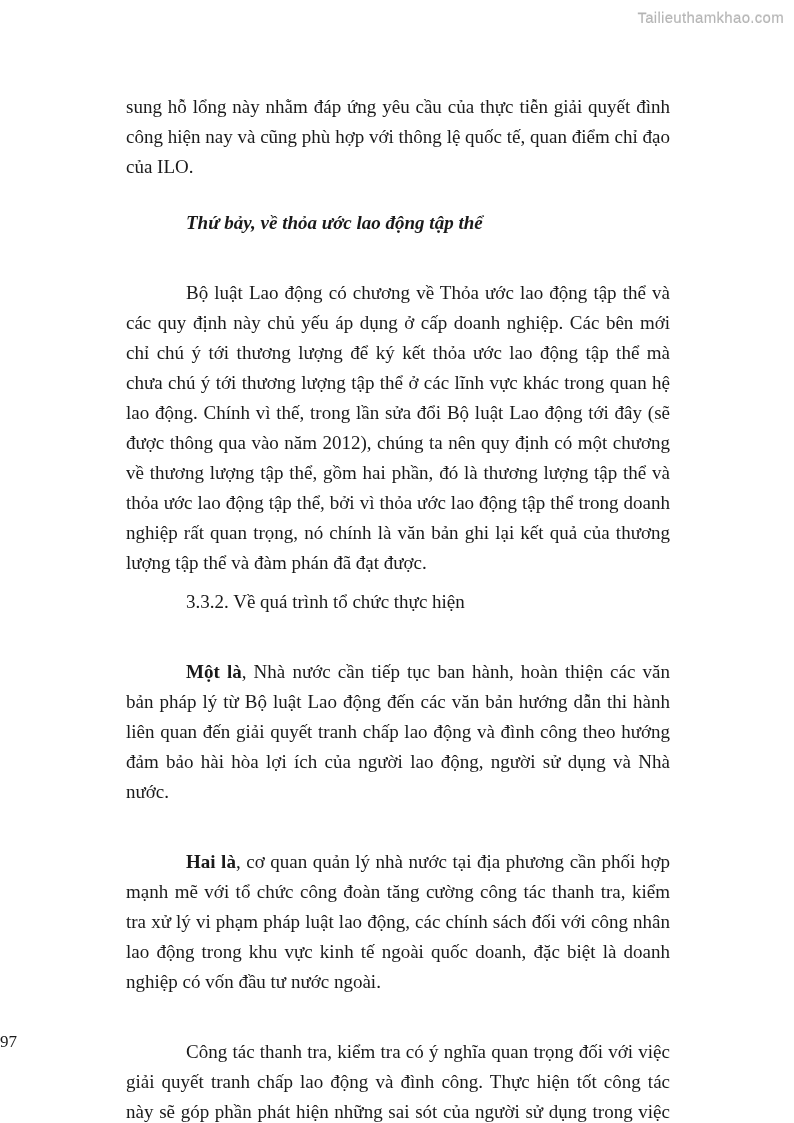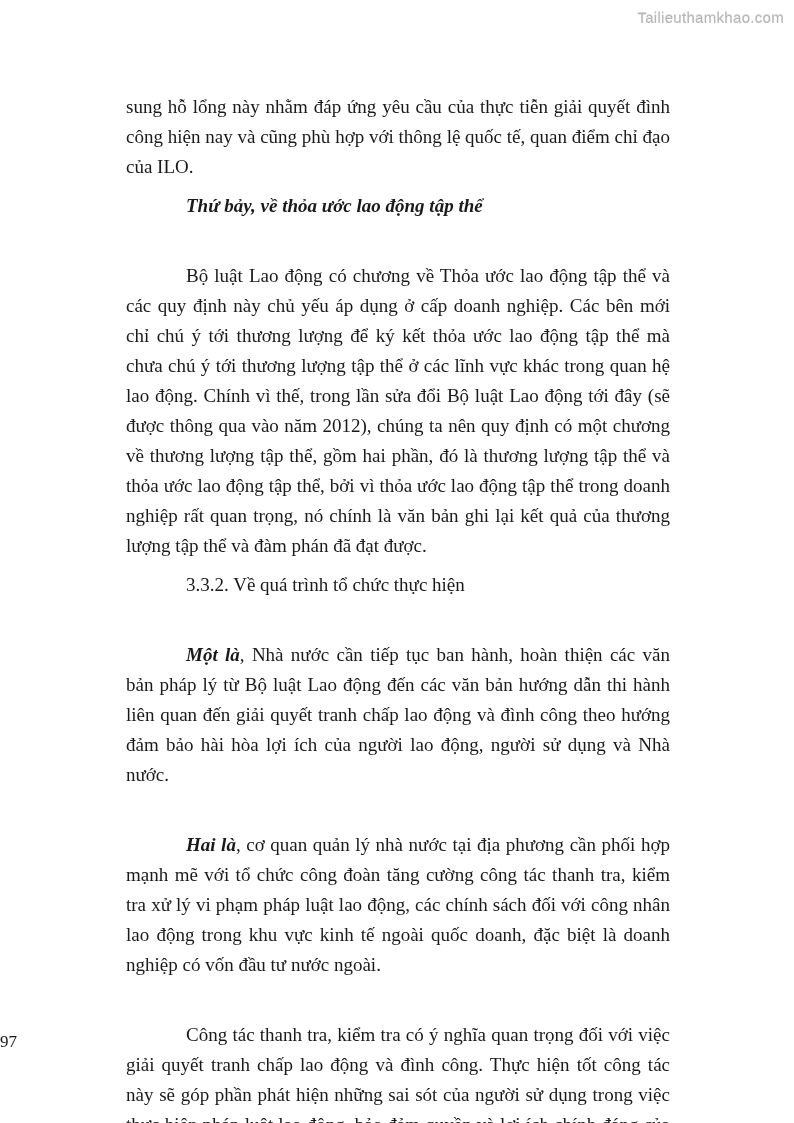--- a/index.html
+++ b/index.html
@@ -44,30 +44,29 @@
     text-align: justify;
     margin-top: 40px;
   }
   p.indent {
     text-indent: 60px;
   }
   p.subheading {
     font-weight: bold;
     font-style: italic;
     text-indent: 60px;
-    margin-top: 9px;
+    margin-top: 26px;
   }
   p.heading {
     font-weight: normal;
     text-indent: 60px;
     margin-top: 9px;
   }
   .lead {
     font-weight: bold;
-    font-style: italic;
   }
   .page-number {
     position: absolute;
     left: 0;
     top: 1032px;
     width: 100%;
     text-align: left;
     font-size: 17px;
     color: #1a1a1a;
   }

